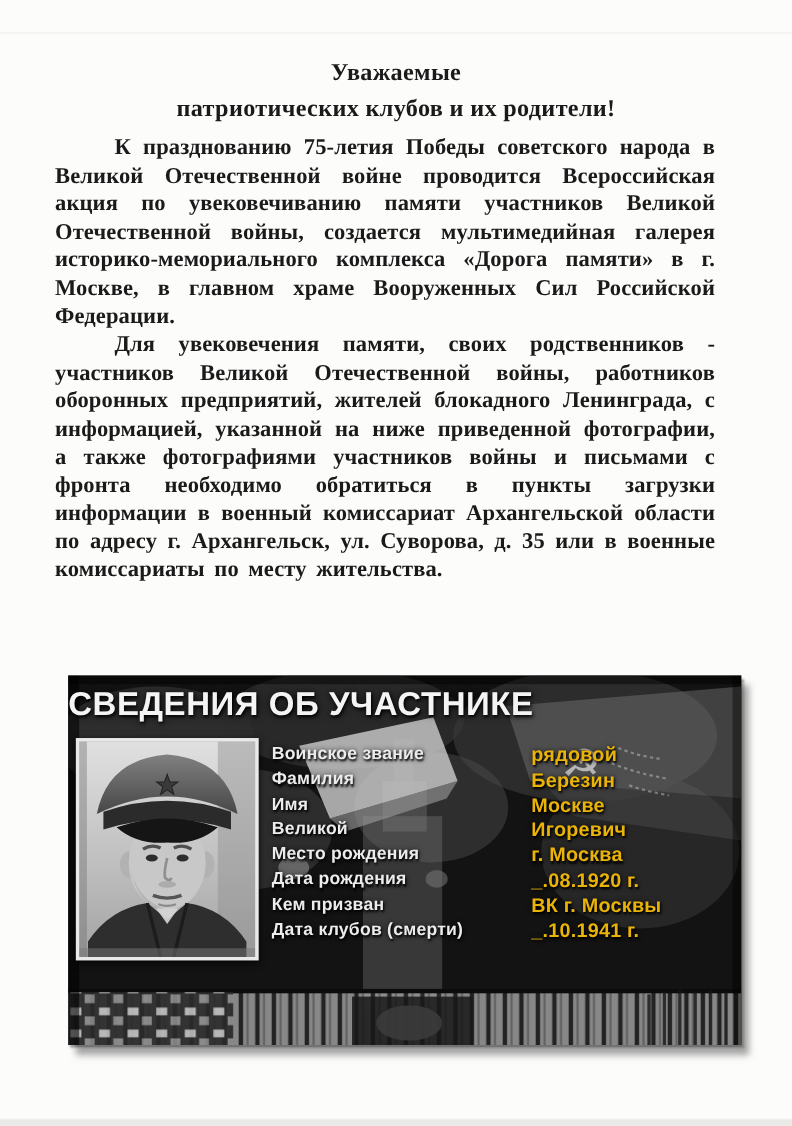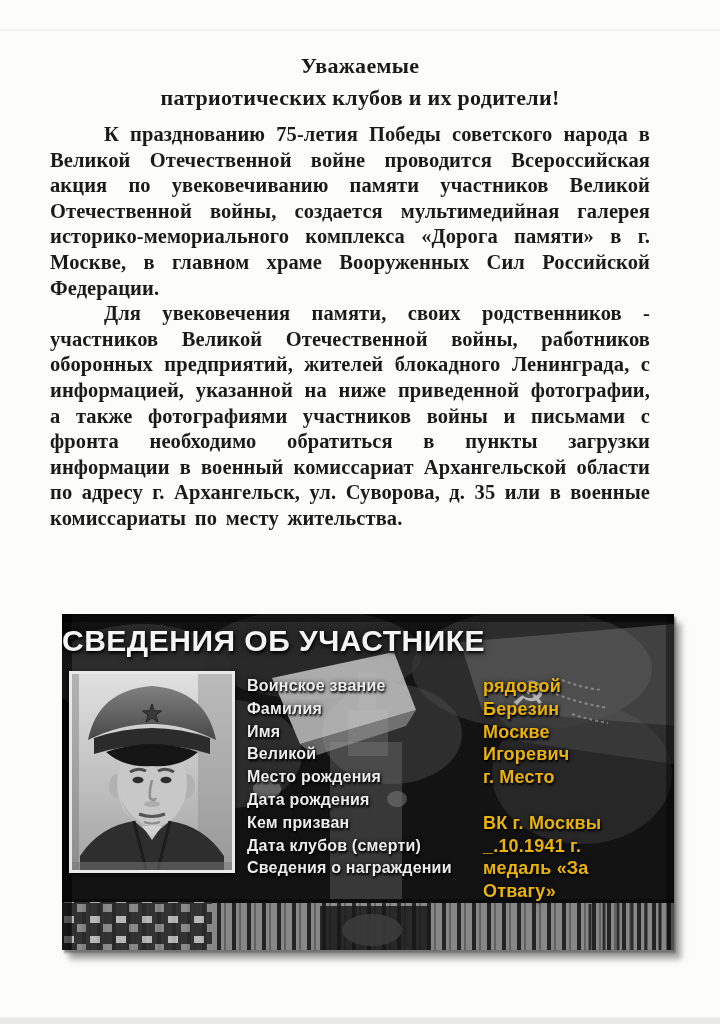--- a/index.html
+++ b/index.html
@@ -207,35 +207,32 @@
         <div class="frow">
           <span class="flabel">Имя</span>
           <span class="fvalue">Москве</span>
         </div>
         <div class="frow">
           <span class="flabel">Великой</span>
           <span class="fvalue">Игоревич</span>
         </div>
         <div class="frow">
           <span class="flabel">Место рождения</span>
-          <span class="fvalue">г. Место</span>
+          <span class="fvalue">г. Москва</span>
         </div>
         <div class="frow">
           <span class="flabel">Дата рождения</span>
+          <span class="fvalue">_.08.1920 г.</span>
         </div>
         <div class="frow">
           <span class="flabel">Кем призван</span>
           <span class="fvalue">ВК г. Москвы</span>
         </div>
         <div class="frow">
           <span class="flabel">Дата клубов (смерти)</span>
           <span class="fvalue">_.10.1941 г.</span>
-        </div>
-        <div class="frow">
-          <span class="flabel">Сведения о награждении</span>
-          <span class="fvalue">медаль «За Отвагу»</span>
         </div>
       </div>
     </div>
   </div>
 
   <div class="scan-strip-bottom"></div>
 </div>
 
 </body></html>

